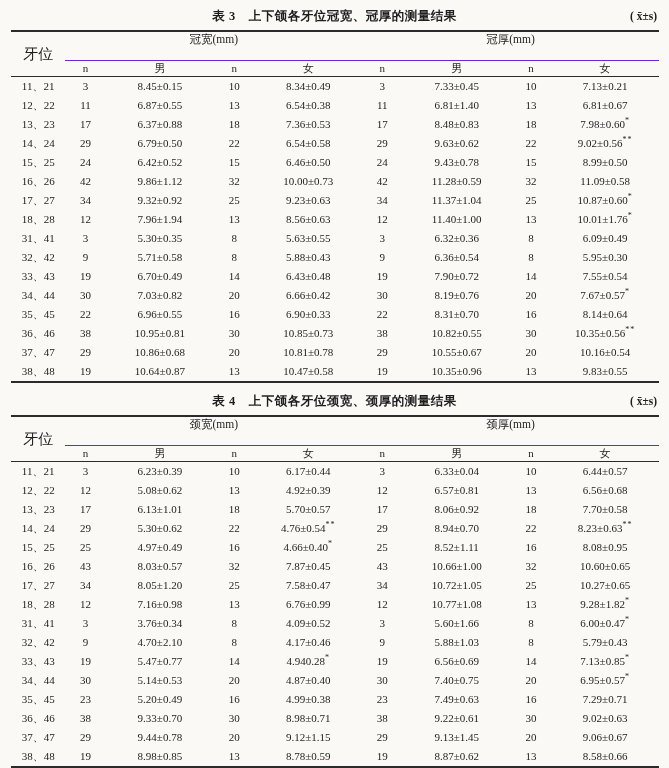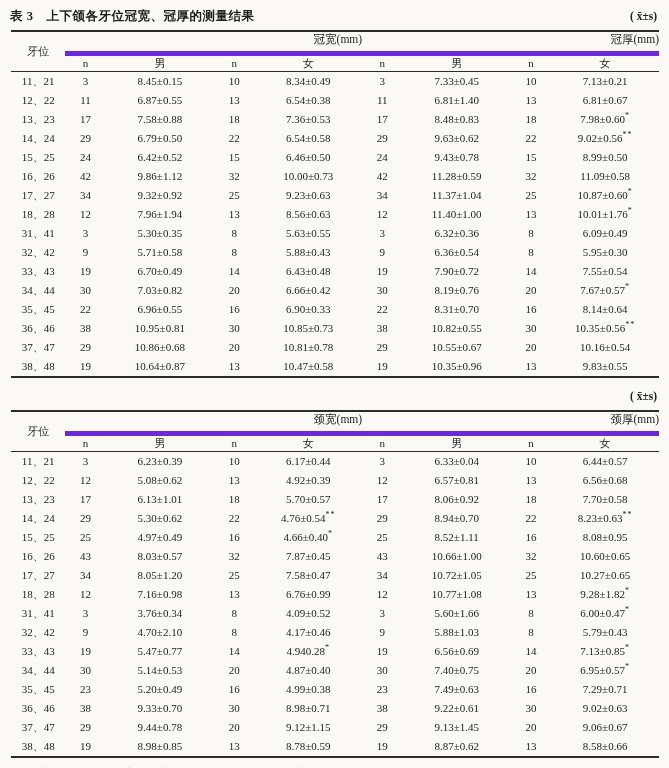--- a/index.html
+++ b/index.html
@@ -9,20 +9,21 @@
     color:#1e1e1e;
     font-family:"Liberation Serif","DejaVu Serif",serif;
     position:relative;
     overflow:hidden;
   }
   .page{padding:6px 10px 0 10px;}
   .tbl-caption{
     position:relative;
     height:20px;
     line-height:20px;
+    text-align:center;
     font-size:12.5px;
     font-weight:600;
     letter-spacing:0.5px;
   }
   .stat-note{
     position:absolute;
     right:2px;top:0;
     font-weight:700;
     font-size:11.5px;
     letter-spacing:0;
@@ -36,30 +37,29 @@
     border-bottom:2px solid #2b2b2b;
   }
   table.dtable th, table.dtable td{
     padding:0;
     font-weight:400;
     text-align:center;
     vertical-align:middle;
     white-space:nowrap;
   }
   th.pos-head{
-    font-size:11px;
+    font-size:15px;
     border-bottom:1px solid #2b2b2b;
   }
   th.group{height:16px;font-size:11.5px;padding:0 6px;}
   th.group .glabel{
     display:block;
-    border-bottom:5px solid #6d28d9;
-    padding-bottom:4px;
+    border-bottom:1px solid #6d28d9;
+    padding-bottom:13px;
     line-height:15px;
-    text-align:right;
   }
   tr.subhead th{
     height:15px;
     font-size:11px;
     line-height:15px;
     border-bottom:1px solid #2b2b2b;
   }
   tbody td{
     height:19px;
     font-size:11px;
@@ -139,21 +139,21 @@
             <td>13</td>
             <td>6.54±0.38</td>
             <td>11</td>
             <td>6.81±1.40</td>
             <td>13</td>
             <td>6.81±0.67</td>
           </tr>
           <tr>
             <td>13、23</td>
             <td>17</td>
-            <td>7.58±0.88</td>
+            <td>6.37±0.88</td>
             <td>18</td>
             <td>7.36±0.53</td>
             <td>17</td>
             <td>8.48±0.83</td>
             <td>18</td>
             <td>7.98±0.60<sup>*</sup></td>
           </tr>
           <tr>
             <td>14、24</td>
             <td>29</td>
@@ -298,20 +298,21 @@
             <td>9.83±0.55</td>
           </tr>
         </tbody>
     </table>
   </section>
 
   <div class="gap"></div>
 
   <section>
     <div class="tbl-caption">
+      <span>表 4　上下颌各牙位颈宽、颈厚的测量结果</span>
       <span class="stat-note">( x̄±s)</span>
     </div>
     <table class="dtable">
       <colgroup>
         <col style="width:54px">
           <col style="width:40px">
           <col style="width:108px">
           <col style="width:40px">
           <col style="width:107px">
         <col style="width:40px">

